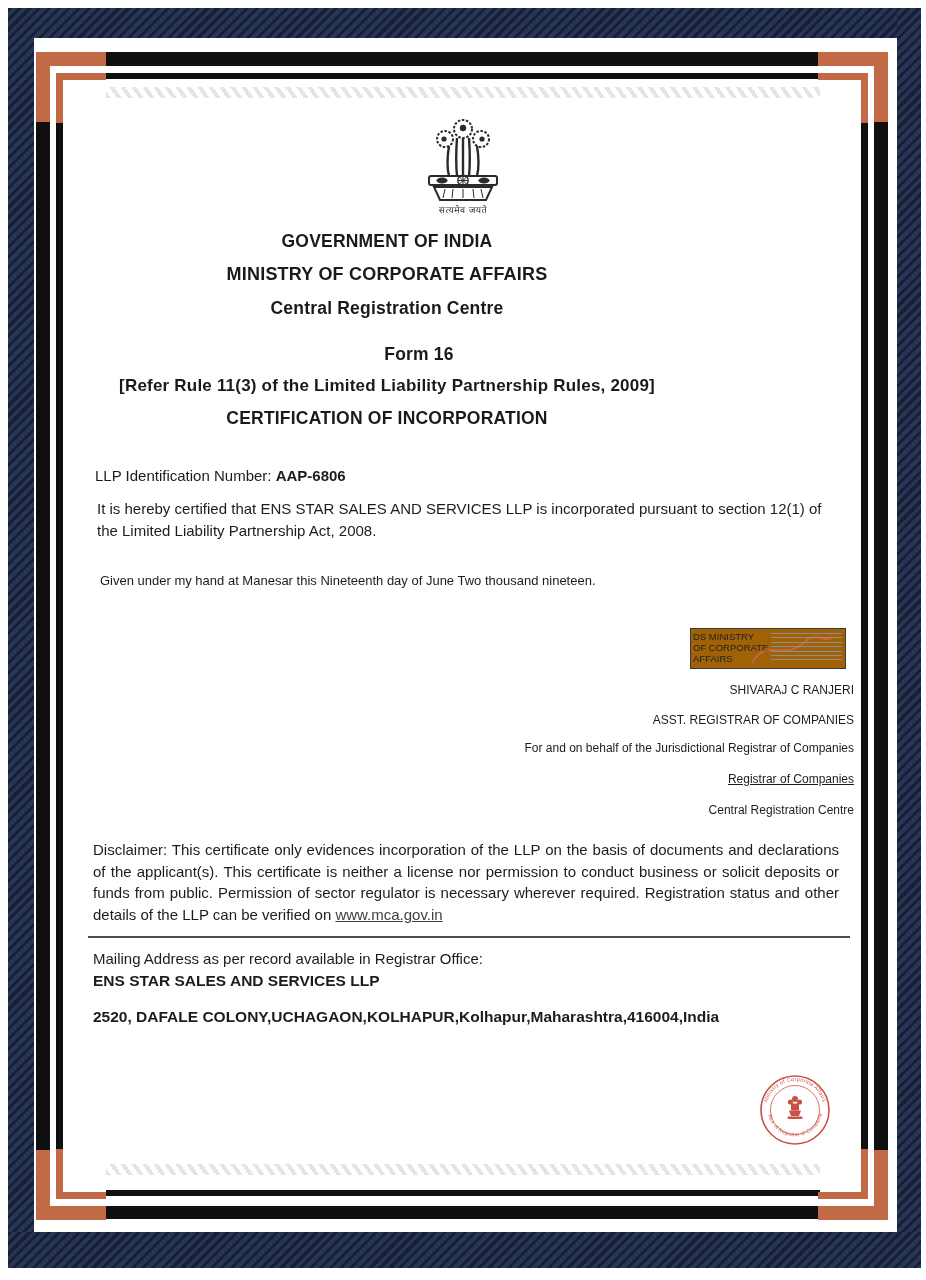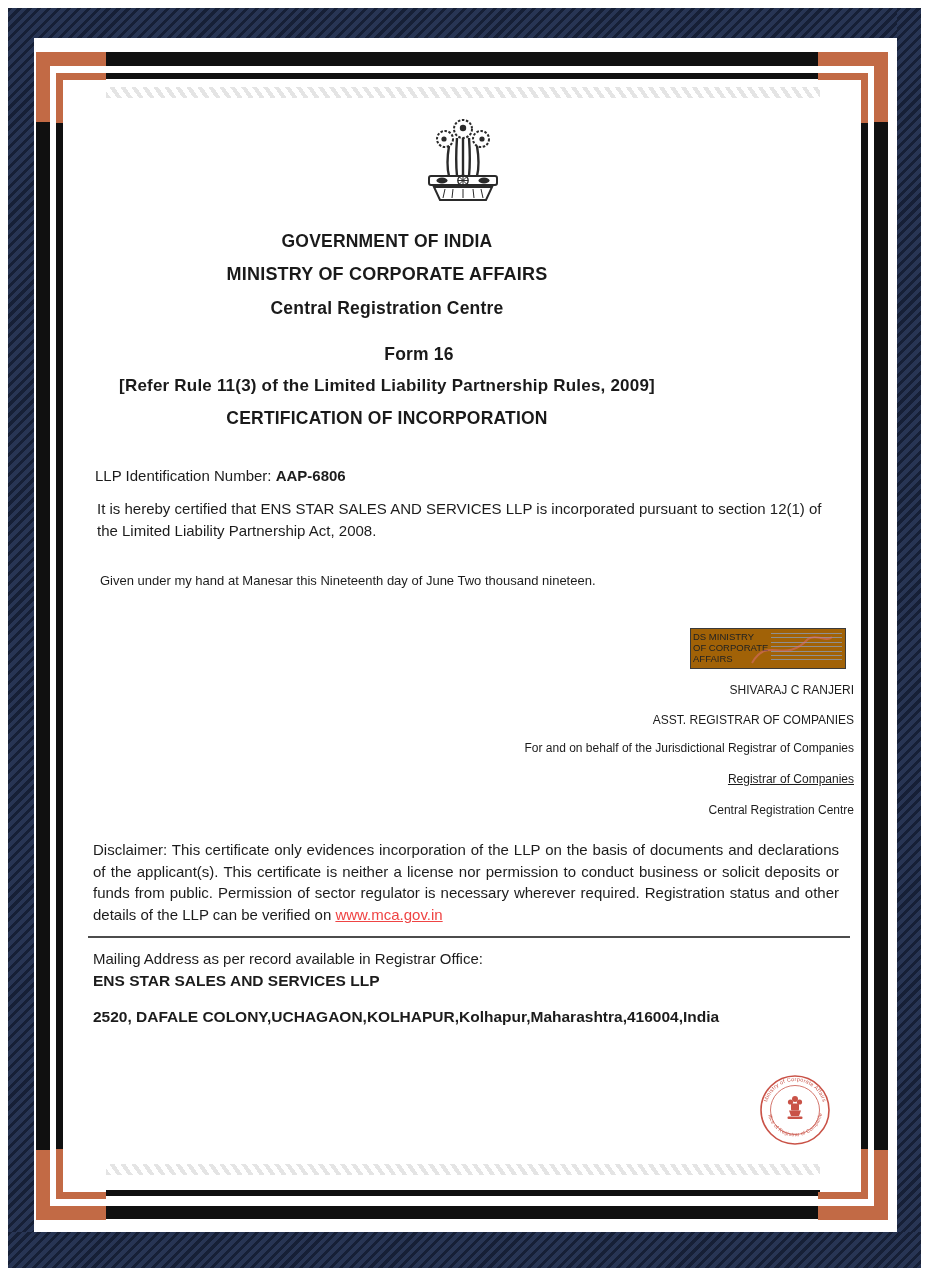--- a/index.html
+++ b/index.html
@@ -58,21 +58,21 @@
   .ds-box{position:absolute;left:690px;top:628px;width:156px;height:41px;
       border:1px solid #3a3a3a;display:flex;box-sizing:border-box;background:#a16207;}
   .ds-left{width:76px;font-size:9.5px;line-height:11px;color:#222;padding:2px 0 0 2px;}
   .ds-lines{flex:1;margin:4px 3px 4px 2px;
       background:repeating-linear-gradient(to bottom,#8f8f8f 0 1px,transparent 1px 4.4px);}
   .ds-squiggle{position:absolute;left:55px;top:2px;pointer-events:none;}
   
   .sig-line{position:absolute;right:72px;font-size:12px;white-space:nowrap;color:#1c1c1c;}
   
   .disclaimer{left:93px;top:839px;width:746px;text-align:justify;}
-  .disclaimer a{color:#ef4444;text-decoration:underline;}
+  .disclaimer a{color:#404040;text-decoration:underline;}
   .rule-hr{position:absolute;left:88px;top:936px;width:762px;height:0;
       border-top:2px solid #4c4c4c;}
   .mail-label{left:93px;top:948px;}
   .mail-company{left:93px;top:970px;font-weight:bold;font-size:15.5px;}
   .mail-address{left:93px;top:1006px;font-weight:bold;font-size:15.5px;}
   .seal{position:absolute;left:757px;top:1072px;width:76px;height:76px;opacity:.88;}
 </style>
 </head>
 <body>
 
@@ -144,20 +144,21 @@
       <path d="M21,71 L79,71 L73,84 L27,84 Z" fill="#ffffff" stroke="#2a2a2a" stroke-width="2"></path>
       <g stroke="#2a2a2a" stroke-width="1">
         <path d="M32,73 L30,82"></path>
           <path d="M40,73 L39,82"></path>
           <path d="M50,73 L50,82"></path>
         <path d="M60,73 L61,82"></path>
           <path d="M68,73 L70,82"></path>
       </g>
     </svg>
   </div>
+  <div class="motto">सत्यमेव जयते</div>
 
   <div class="center-line h-main" style="top:231px;">GOVERNMENT OF INDIA</div>
   <div class="center-line h-main" style="top:264px;font-size:18px;">MINISTRY OF CORPORATE AFFAIRS</div>
   <div class="center-line h-main" style="top:298px;">Central Registration Centre</div>
 
   <div class="center-line h-main" style="top:344px;padding-left:32px;">Form 16</div>
   <div class="center-line h-main" style="top:376px;font-size:17px;">[Refer Rule 11(3) of the Limited Liability Partnership Rules, 2009]</div>
   <div class="center-line h-main" style="top:408px;">CERTIFICATION OF INCORPORATION</div>
 
   <div class="text-block llp-line">

